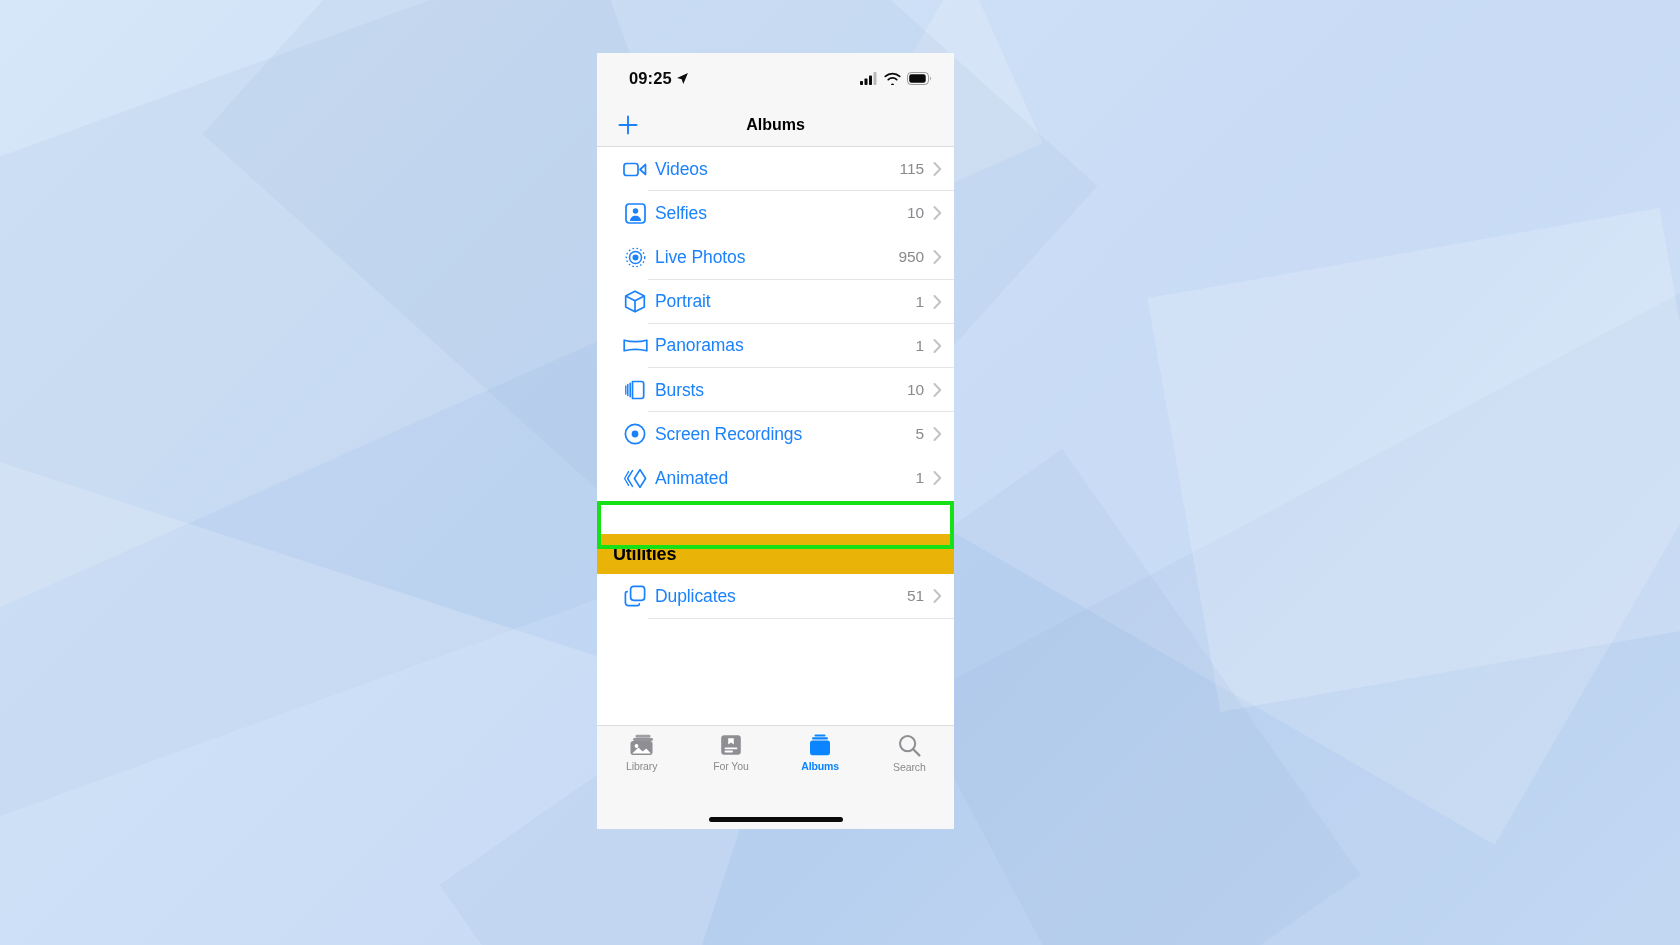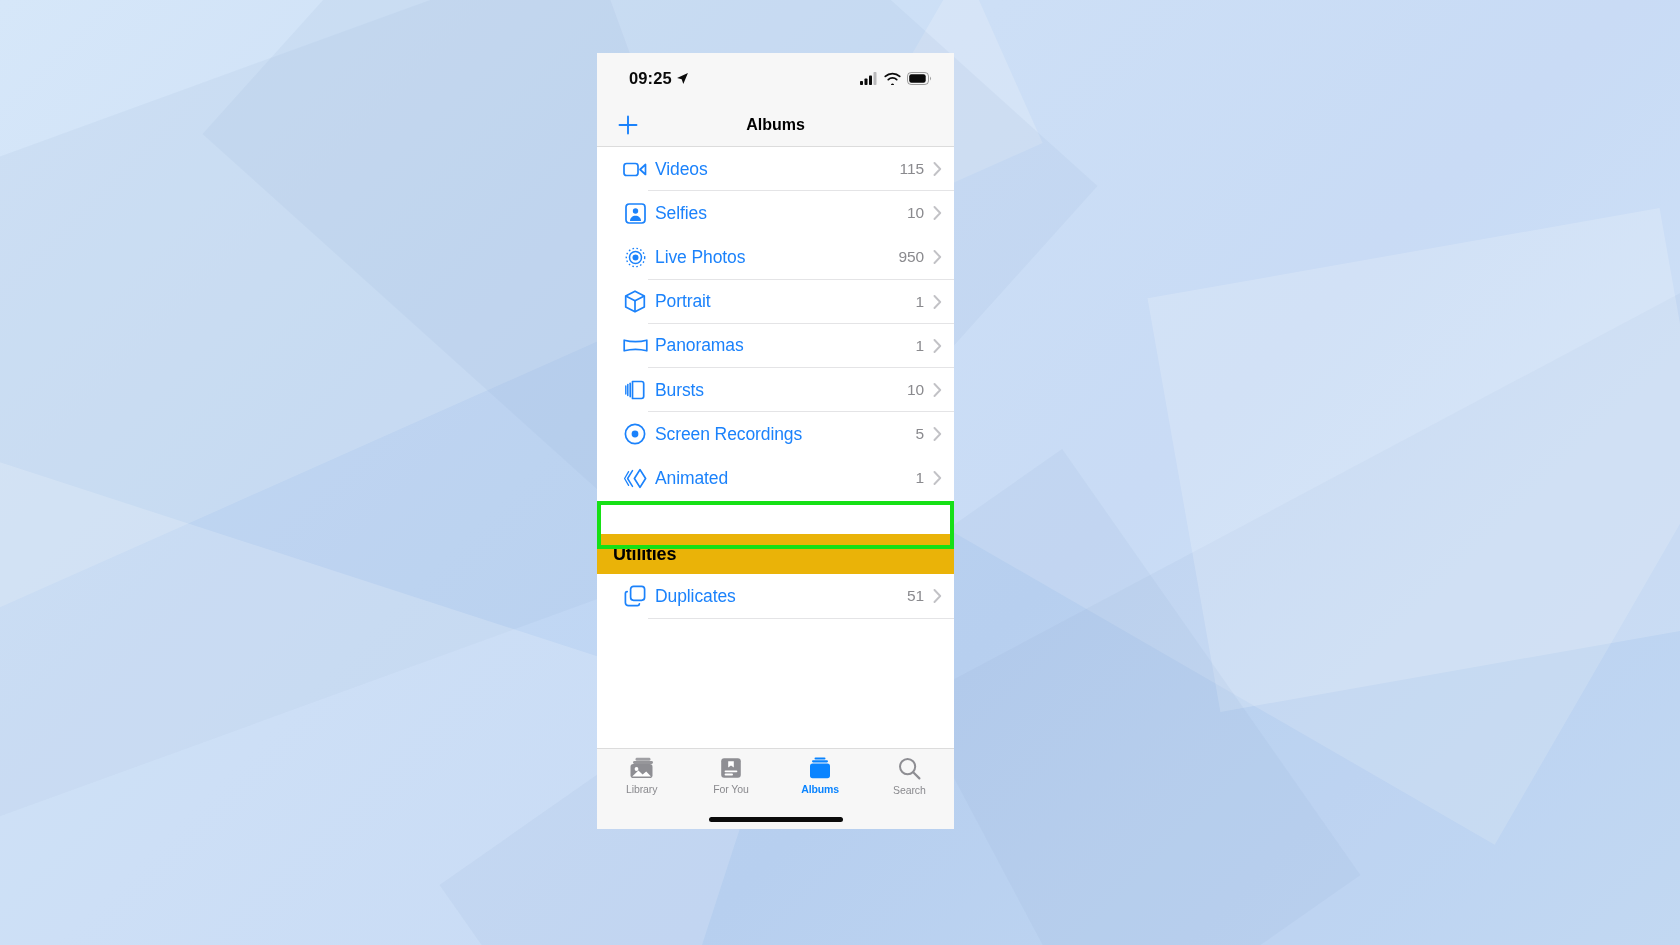--- a/index.html
+++ b/index.html
@@ -163,21 +163,21 @@
     height: 48px;
     border: 4px solid #16e016;
     pointer-events: none;
     z-index: 20;
   }
 
   
   .tabbar {
     position: absolute;
     left: 0; right: 0; bottom: 0;
-    height: 81px;
+    height: 104px;
     background: #f7f7f7;
     border-top: 0.5px solid #dcdcdc;
     display: flex;
     align-items: flex-start;
     padding-top: 8px;
     justify-content: space-between;
   }
   .tab {
     flex: 1;
     display: flex;

